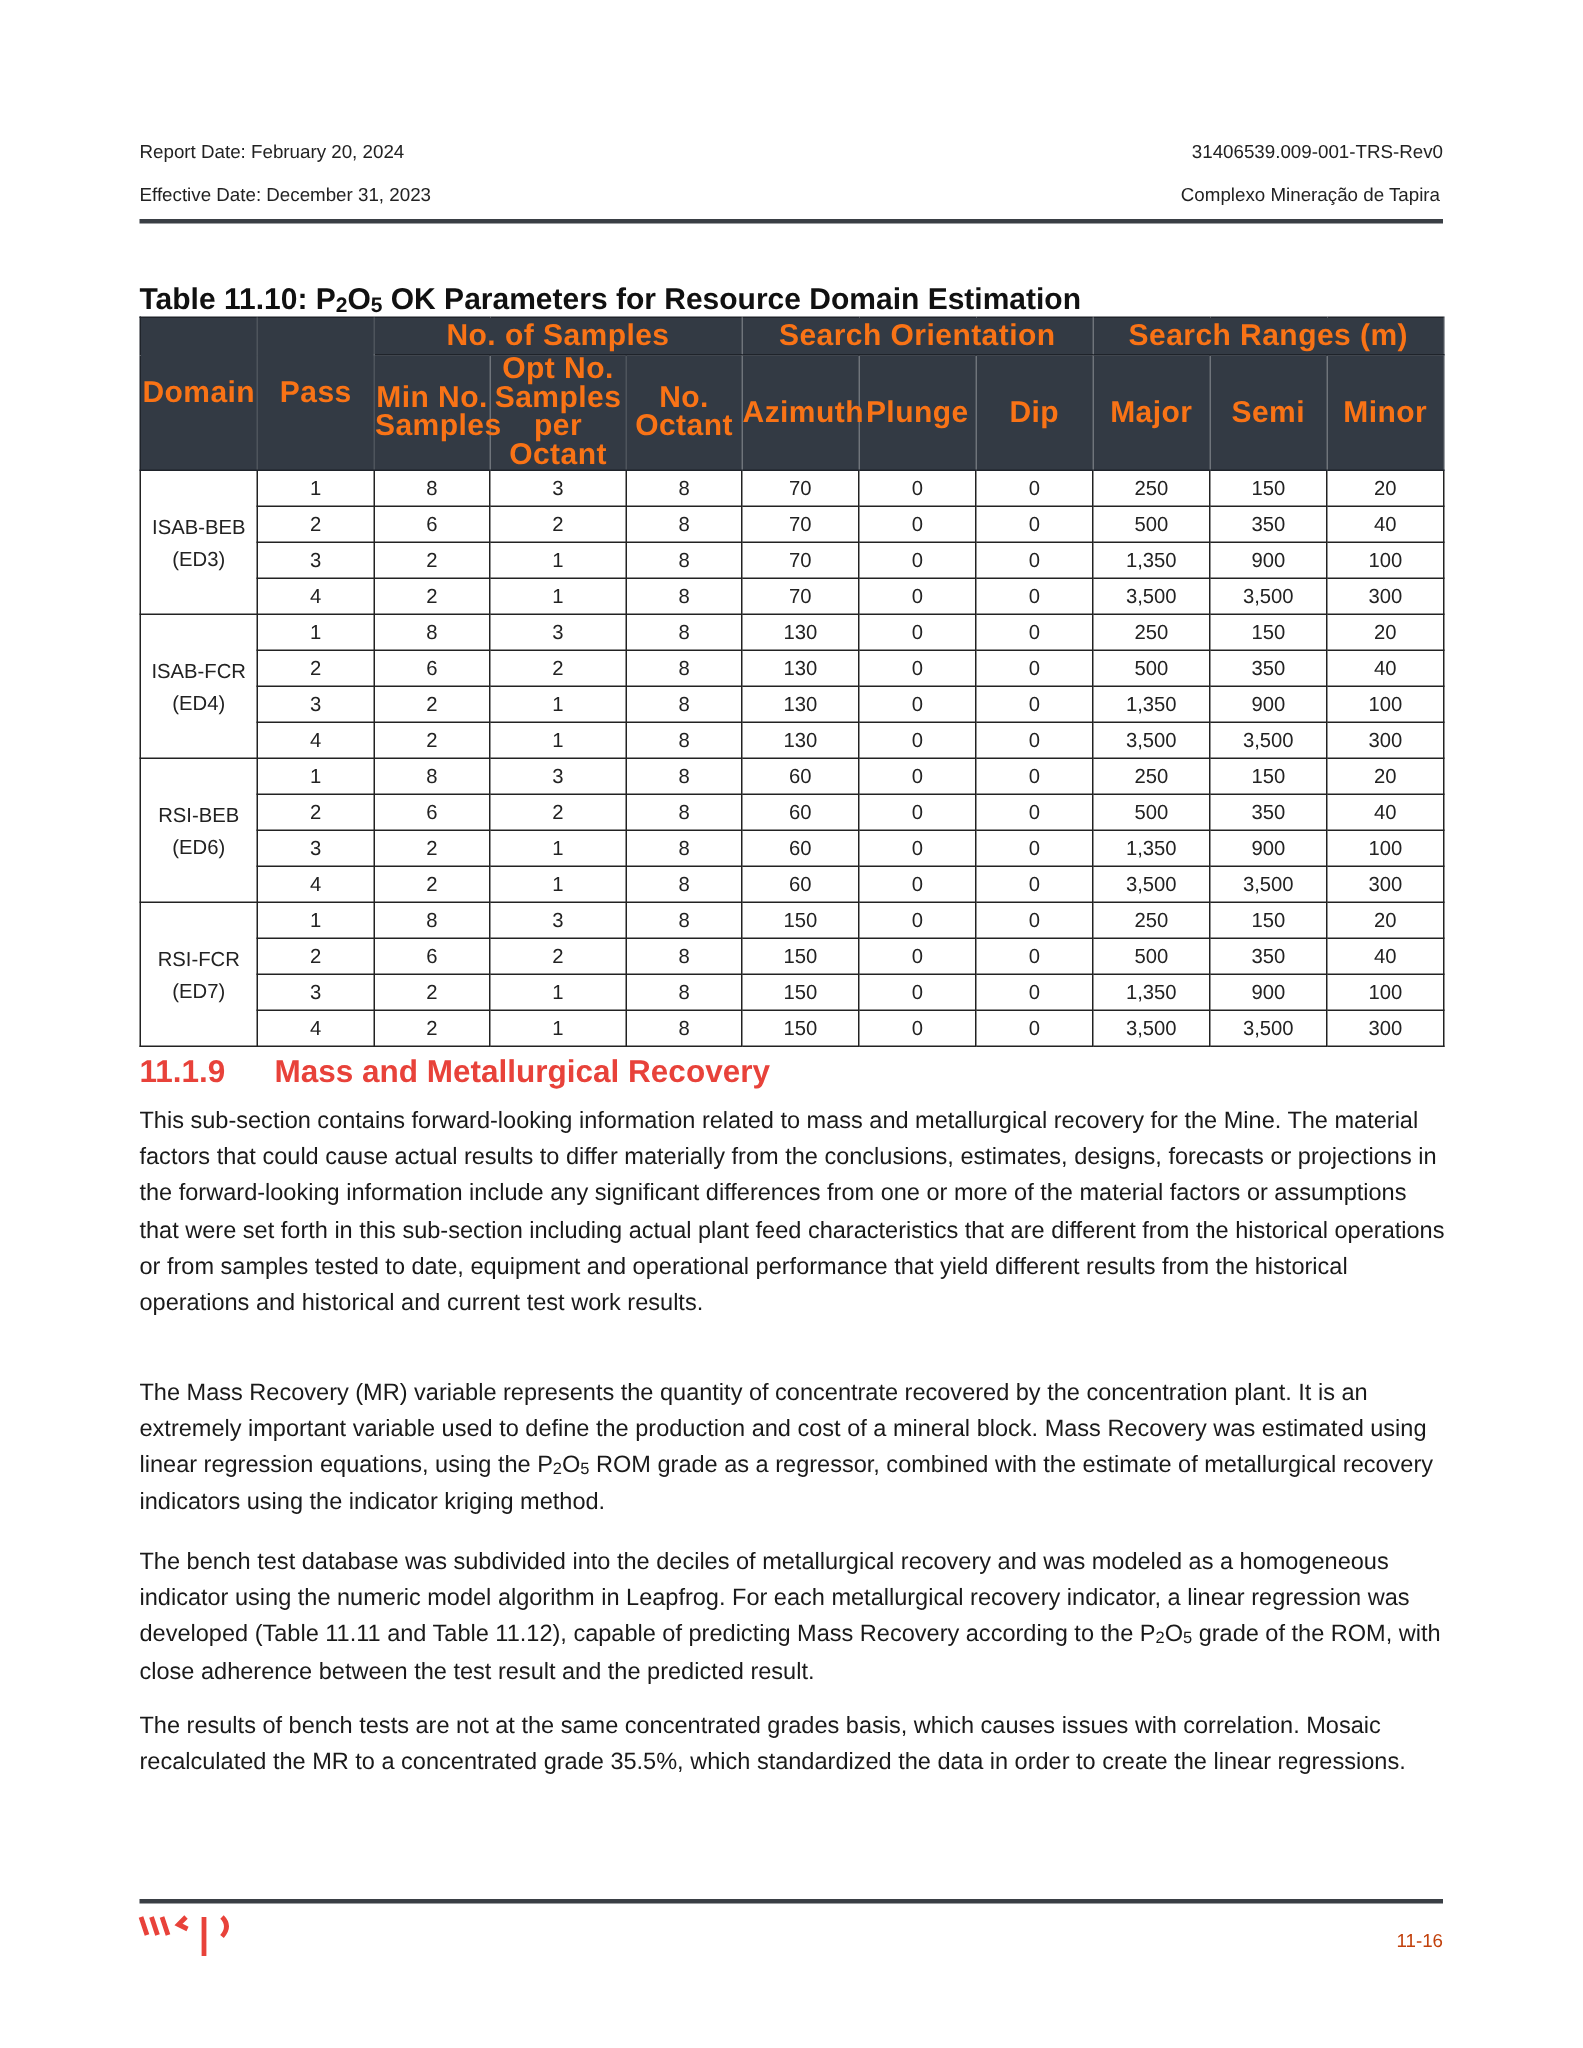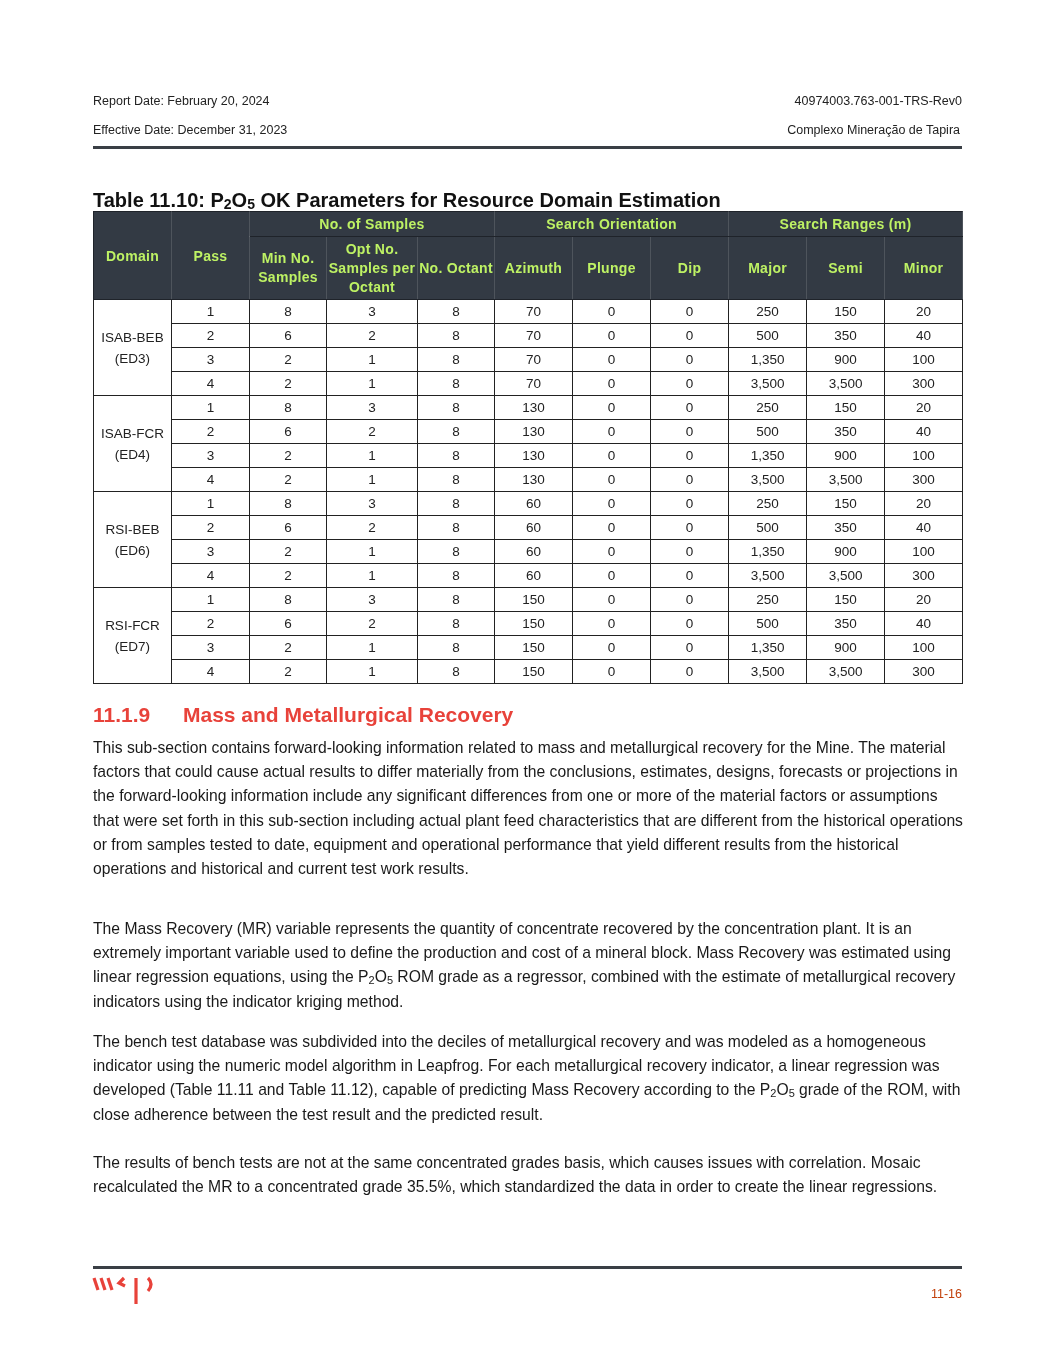--- a/index.html
+++ b/index.html
@@ -7,42 +7,42 @@
   .hdr { position: absolute; left: 93px; right: 93px; font-size: 12.5px; color: #222; }
   .hdr-row { display: flex; justify-content: space-between; height: 20px; }
   .hdr-row.r1 { position: absolute; top: 94px; left: 0; right: 0; }
   .hdr-row.r2 { position: absolute; top: 123px; left: 0; right: 2px; }
   .rule { position: absolute; left: 93px; width: 869px; height: 3px; background: #3a3f45; }
   .rule.top { top: 146px; }
   .rule.bot { top: 1266px; }
   .caption { position: absolute; left: 93px; top: 189px; font-size: 20px; font-weight: bold; color: #111; text-align: right; }
   sub { font-size: 0.7em; vertical-align: -0.15em; line-height: 0; }
   table.tbl { position: absolute; left: 93px; top: 211px; width: 869px; border-collapse: collapse; font-size: 13.5px; table-layout: fixed; }
-  table.tbl th { background: #333a44; color: #bef264; font-weight: bold; border: 1px solid #1f232a; border-right-color: #ffffff22; text-align: center; padding: 0; font-size: 14px; letter-spacing: 0.3px; }
+  table.tbl th { background: #333a44; color: #f97316; font-weight: bold; border: 1px solid #1f232a; border-right-color: #ffffff22; text-align: center; padding: 0; font-size: 20px; letter-spacing: 0.3px; }
   table.tbl thead tr.h1 th { height: 24px; }
   table.tbl thead tr.h2 th { height: 62px; line-height: 19px; }
   table.tbl td { border: 1.5px solid #222; text-align: center; height: 23px; padding: 0; color: #222; }
   table.tbl td.dom { font-weight: normal; line-height: 21px; font-size: 13.5px; }
   .sec-title { position: absolute; left: 93px; top: 703px; font-size: 21px; font-weight: bold; color: #e8423a; }
   .sec-title .num { display: inline-block; width: 90px; }
   .para { position: absolute; left: 93px; width: 872px; font-size: 15.7px; line-height: 24.2px; color: #1a1a1a; }
   .p1 { top: 736px; }
   .p2 { top: 917px; }
   .p3 { top: 1030px; }
-  .p4 { top: 1139px; margin-top: 12px; }
+  .p4 { top: 1139px; }
   .logo { position: absolute; left: 92px; top: 1274px; }
   .pagenum { position: absolute; right: 93px; top: 1287px; font-size: 12.5px; color: #c2410c; }
 </style>
 </head>
 <body>
 
 <div class="hdr">
   <div class="hdr-row r1">
     <span>Report Date: February 20, 2024</span>
-    <span>40974003.763-001-TRS-Rev0</span>
+    <span>31406539.009-001-TRS-Rev0</span>
   </div>
   <div class="hdr-row r2">
     <span>Effective Date: December 31, 2023</span>
     <span>Complexo Mineração de Tapira</span>
   </div>
 </div>
 <div class="rule top"></div>
 
 <div class="caption"><span>Table 11.10: P</span><sub>2</sub><span>O</span><sub>5</sub><span> OK Parameters for Resource Domain Estimation</span></div>
 

